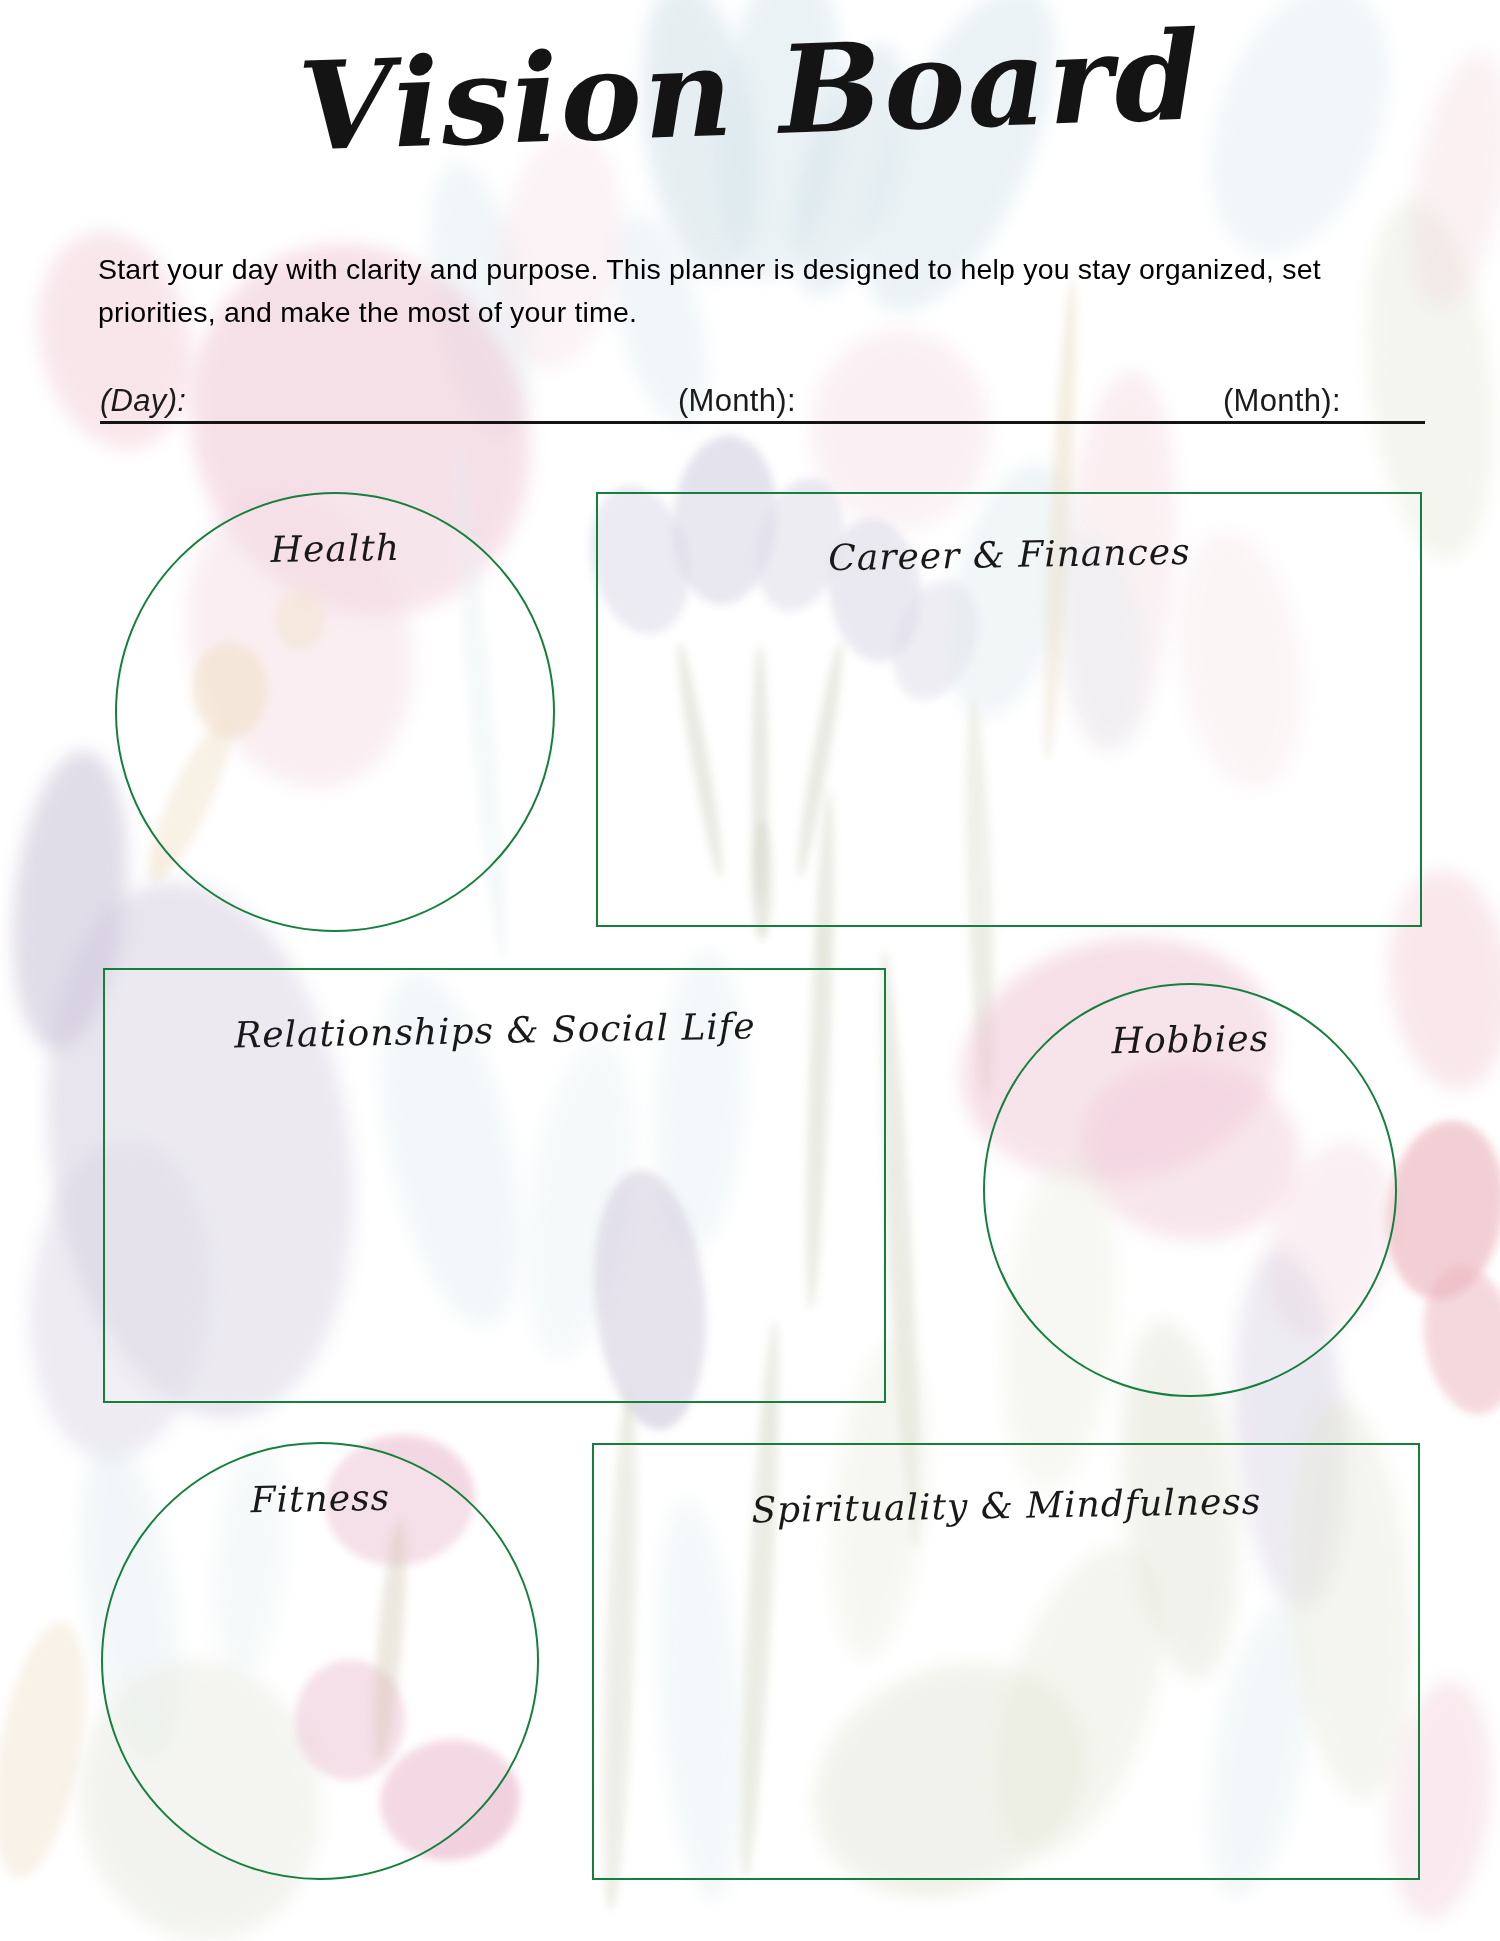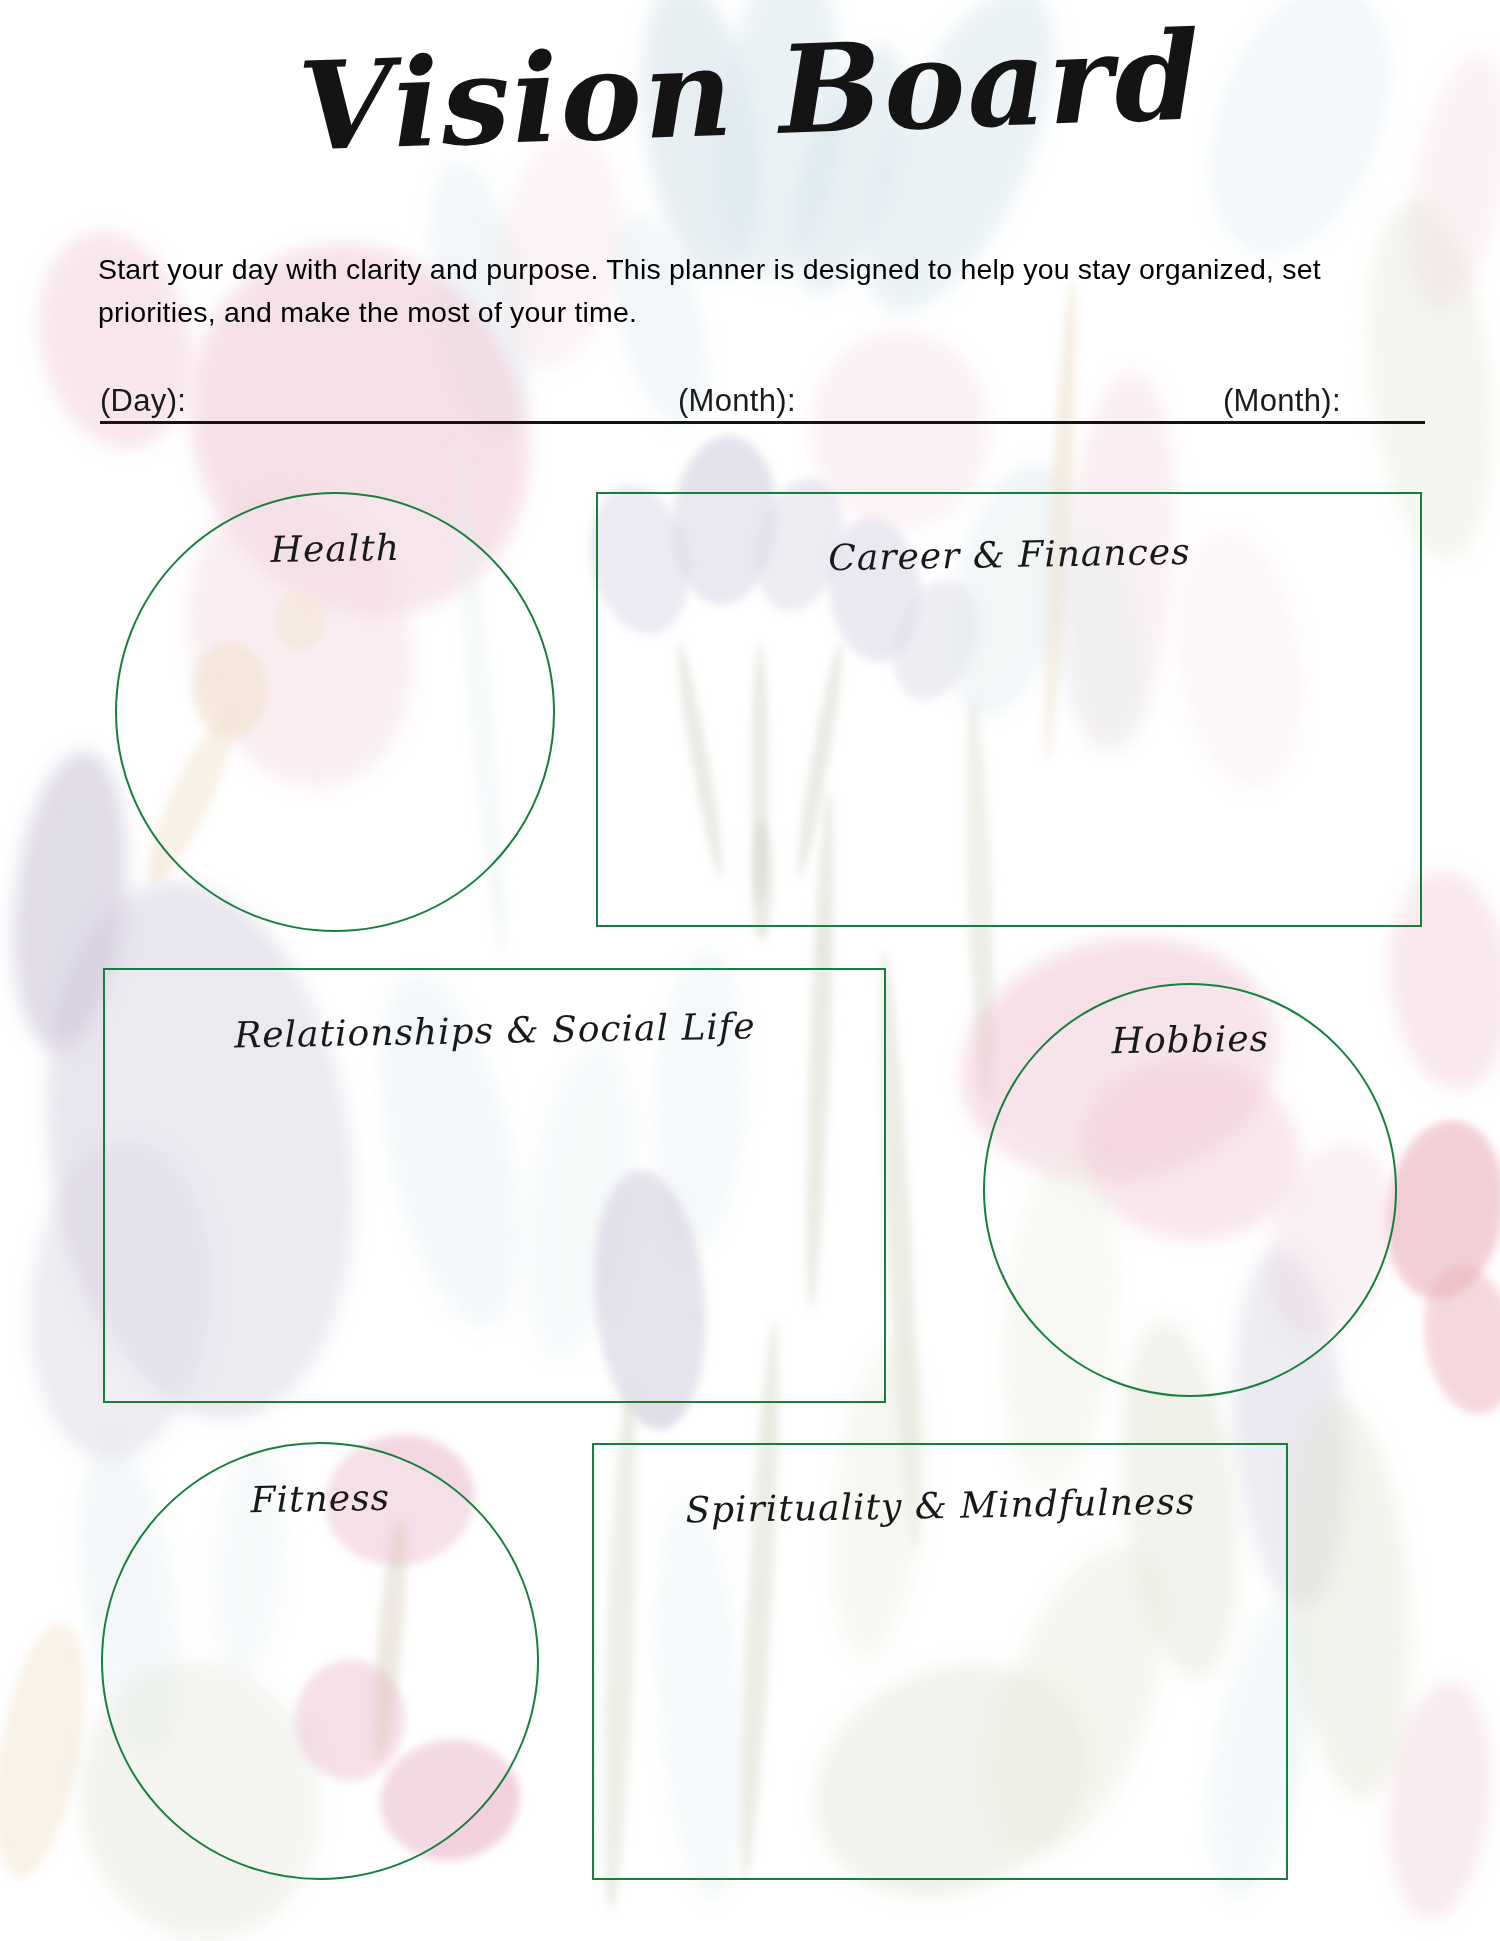--- a/index.html
+++ b/index.html
@@ -29,21 +29,21 @@
     position:absolute;left:98px;top:248px;width:1330px;
     margin:0;
     font-size:28.5px;line-height:1.52;
     color:#000000;
     letter-spacing:.2px;
   }
   .date-label{
     position:absolute;top:383px;
     font-size:31px;color:#1b1b1b;letter-spacing:.3px;
   }
-  .date-label.day{left:100px;}
+  .date-label.day{left:100px;font-style:italic;}
   .date-label.month{left:678px;}
   .date-label.year{left:1223px;}
   .date-underline{
     position:absolute;left:100px;top:421px;width:1325px;height:0;
     border-top:3px solid #141414;
   }
 
   .zone{
     position:absolute;box-sizing:border-box;
     border:2px solid #15803d;
@@ -180,18 +180,18 @@
     </section>
 
     <section class="zone circle" style="left:101px;top:1442px;width:438px;height:438px">
       <h2 class="zone-label">Fitness</h2>
     </section>
 
     <section class="zone circle" style="left:983px;top:983px;width:414px;height:414px">
       <h2 class="zone-label">Hobbies</h2>
     </section>
 
-    <section class="zone" style="left:592px;top:1443px;width:696px;height:437px">
+    <section class="zone" style="left:592px;top:1443px;width:828px;height:437px">
       <h2 class="zone-label">Spirituality &amp; Mindfulness</h2>
     </section>
 
   </div>
 </div>
 
 </body></html>

